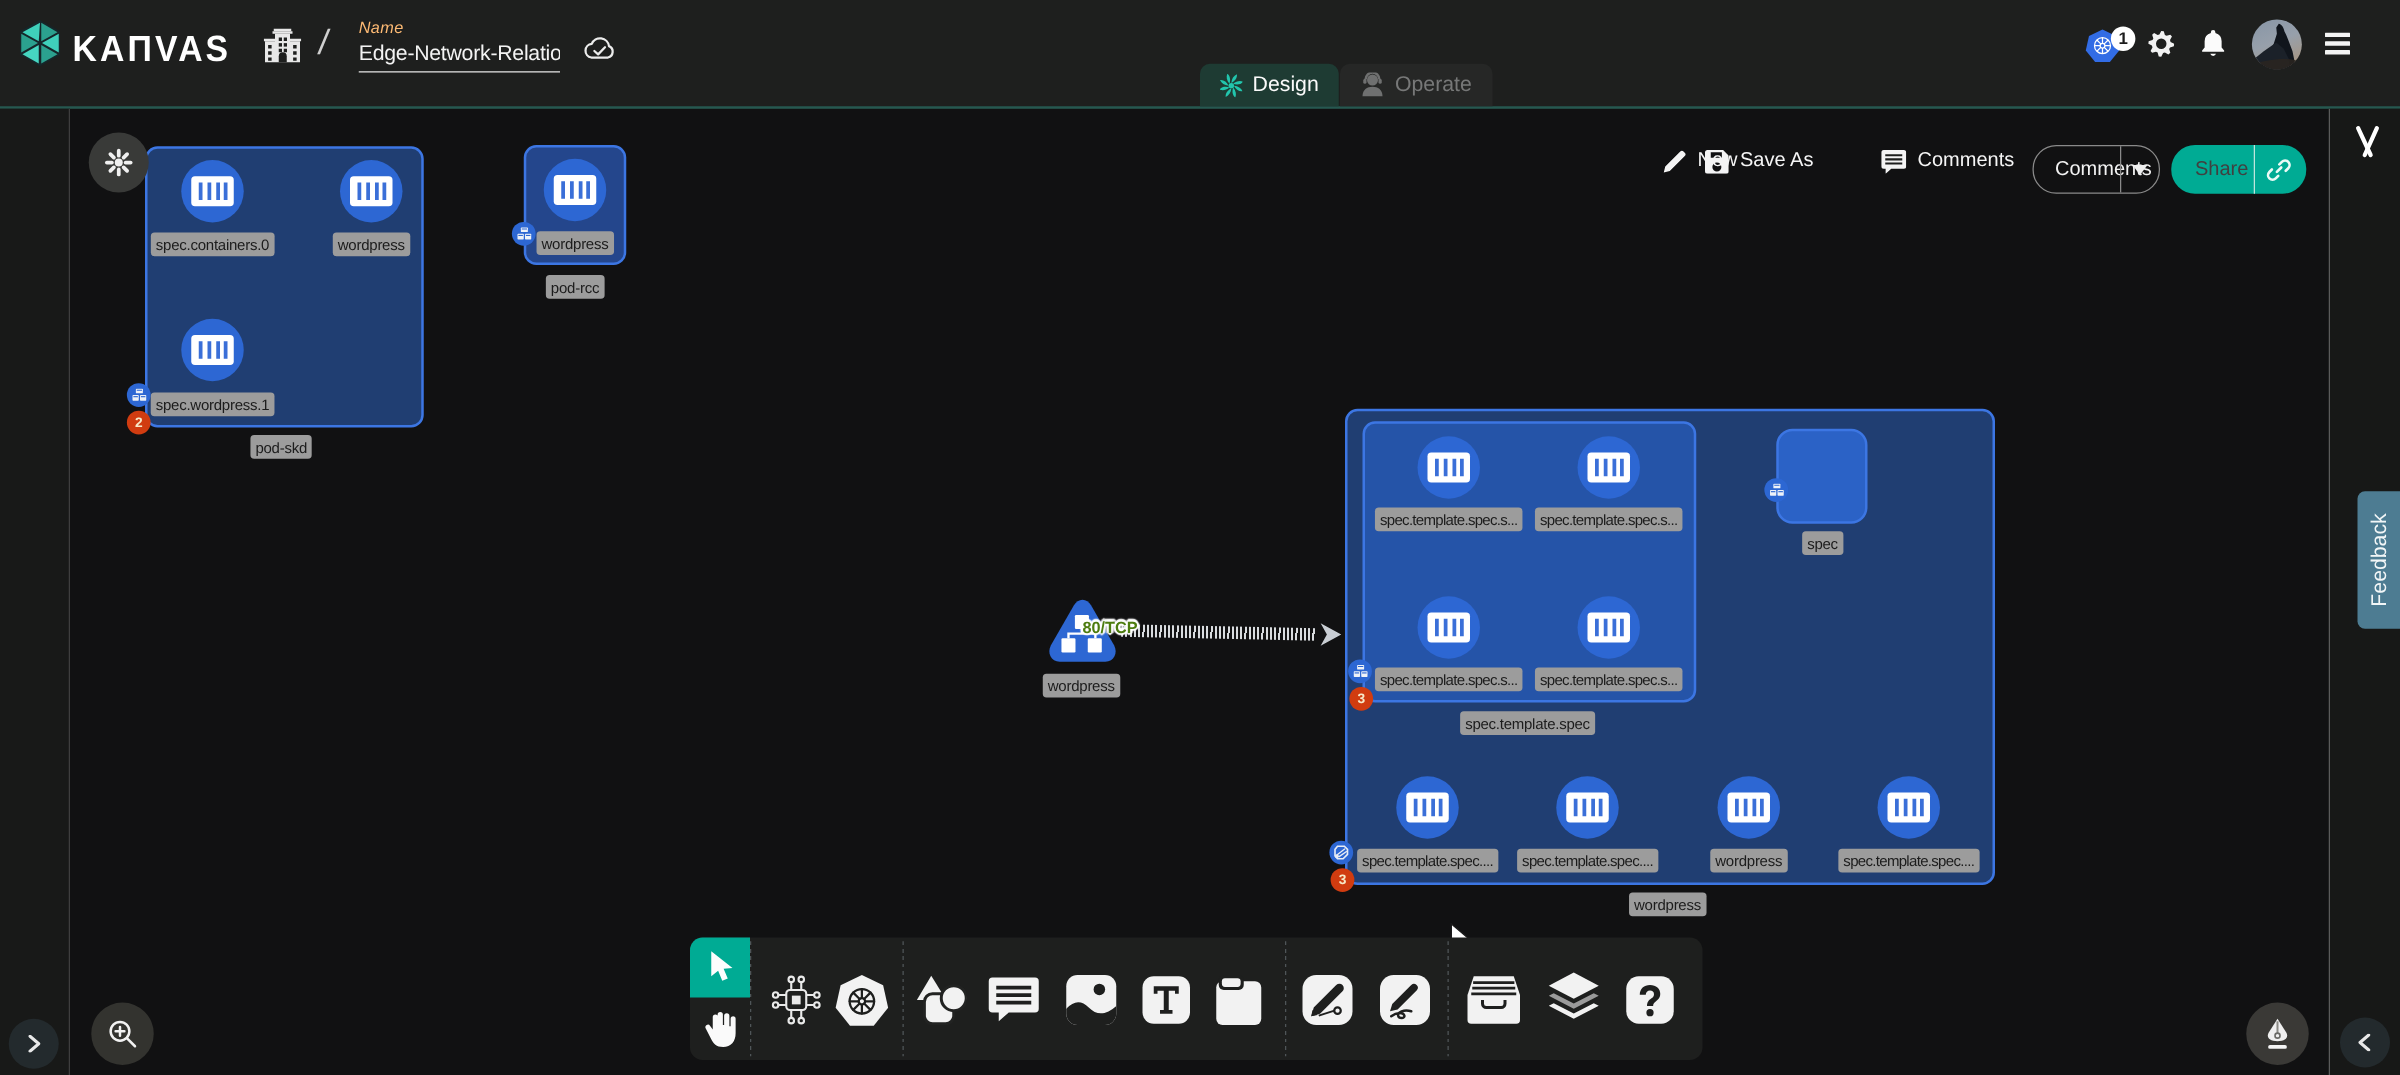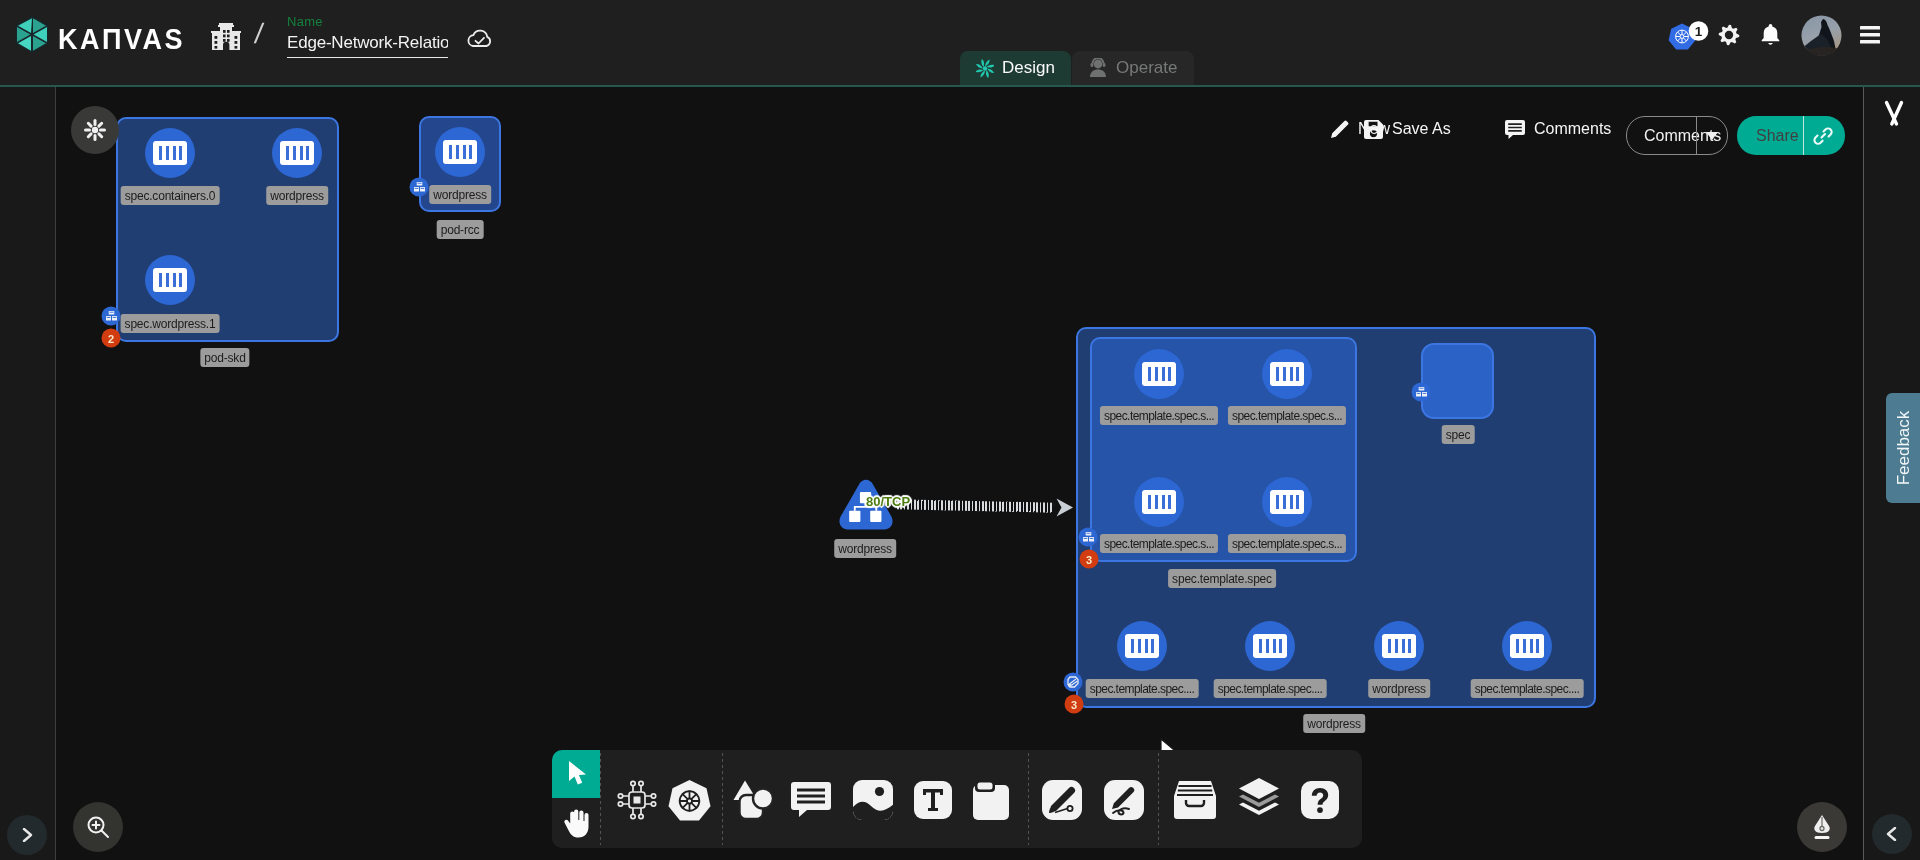--- a/index.html
+++ b/index.html
@@ -4,21 +4,21 @@
 <style>
   * { margin:0; padding:0; box-sizing:border-box; }
   html,body { width:1920px; height:860px; overflow:hidden; background:#111112; font-family:"Liberation Sans", sans-serif; }
   .abs { position:absolute; }
   #stage { position:relative; width:1920px; height:860px; }
 
   
   #header { position:absolute; left:0; top:0; width:1920px; height:87px; background:#1e1f1e; border-bottom:2px solid #265850; }
   #logo-text { position:absolute; left:58px; top:23px; font-size:27px; font-weight:bold; color:#fff; letter-spacing:2.5px; transform:scaleY(1.08); transform-origin:top; }
   #crumb-slash { position:absolute; left:255px; top:18px; font-size:28px; color:#cfcfcf; font-weight:300; transform:skewX(-8deg); }
-  #name-label { position:absolute; left:287px; top:14px; font-size:13px; color:#15803d; letter-spacing:.3px; }
+  #name-label { position:absolute; left:287px; top:14px; font-size:13px; color:#fdba74; letter-spacing:.3px;font-style:italic; }
   #name-input { position:absolute; left:287px; top:33px; width:161px; font-size:17px; color:#f3f3f3; border-bottom:1.5px solid #e8e8e8; padding-bottom:4px; white-space:nowrap; overflow:hidden; letter-spacing:-0.2px; }
 
   
   .tab { position:absolute; top:51px; height:34px; display:flex; align-items:center; gap:8px; border-radius:8px 8px 0 0; padding:11px 16px; font-size:17px; }
   #tab-design { left:960px; width:111px; background:#1e3b33; color:#fafafa; }
   #tab-operate { left:1072px; width:122px; background:#262726; color:#777878; }
 
   
   .trow-item { position:absolute; top:120px; height:32px; display:flex; align-items:flex-start; gap:9px; color:#f5f5f5; font-size:16px; }
   #btn-actions { position:absolute; left:1626px; top:116px; width:102px; height:39px; border:1px solid #8a8a8a; border-radius:19px; color:#f2f2f2; font-size:16px; display:flex; align-items:center; }

